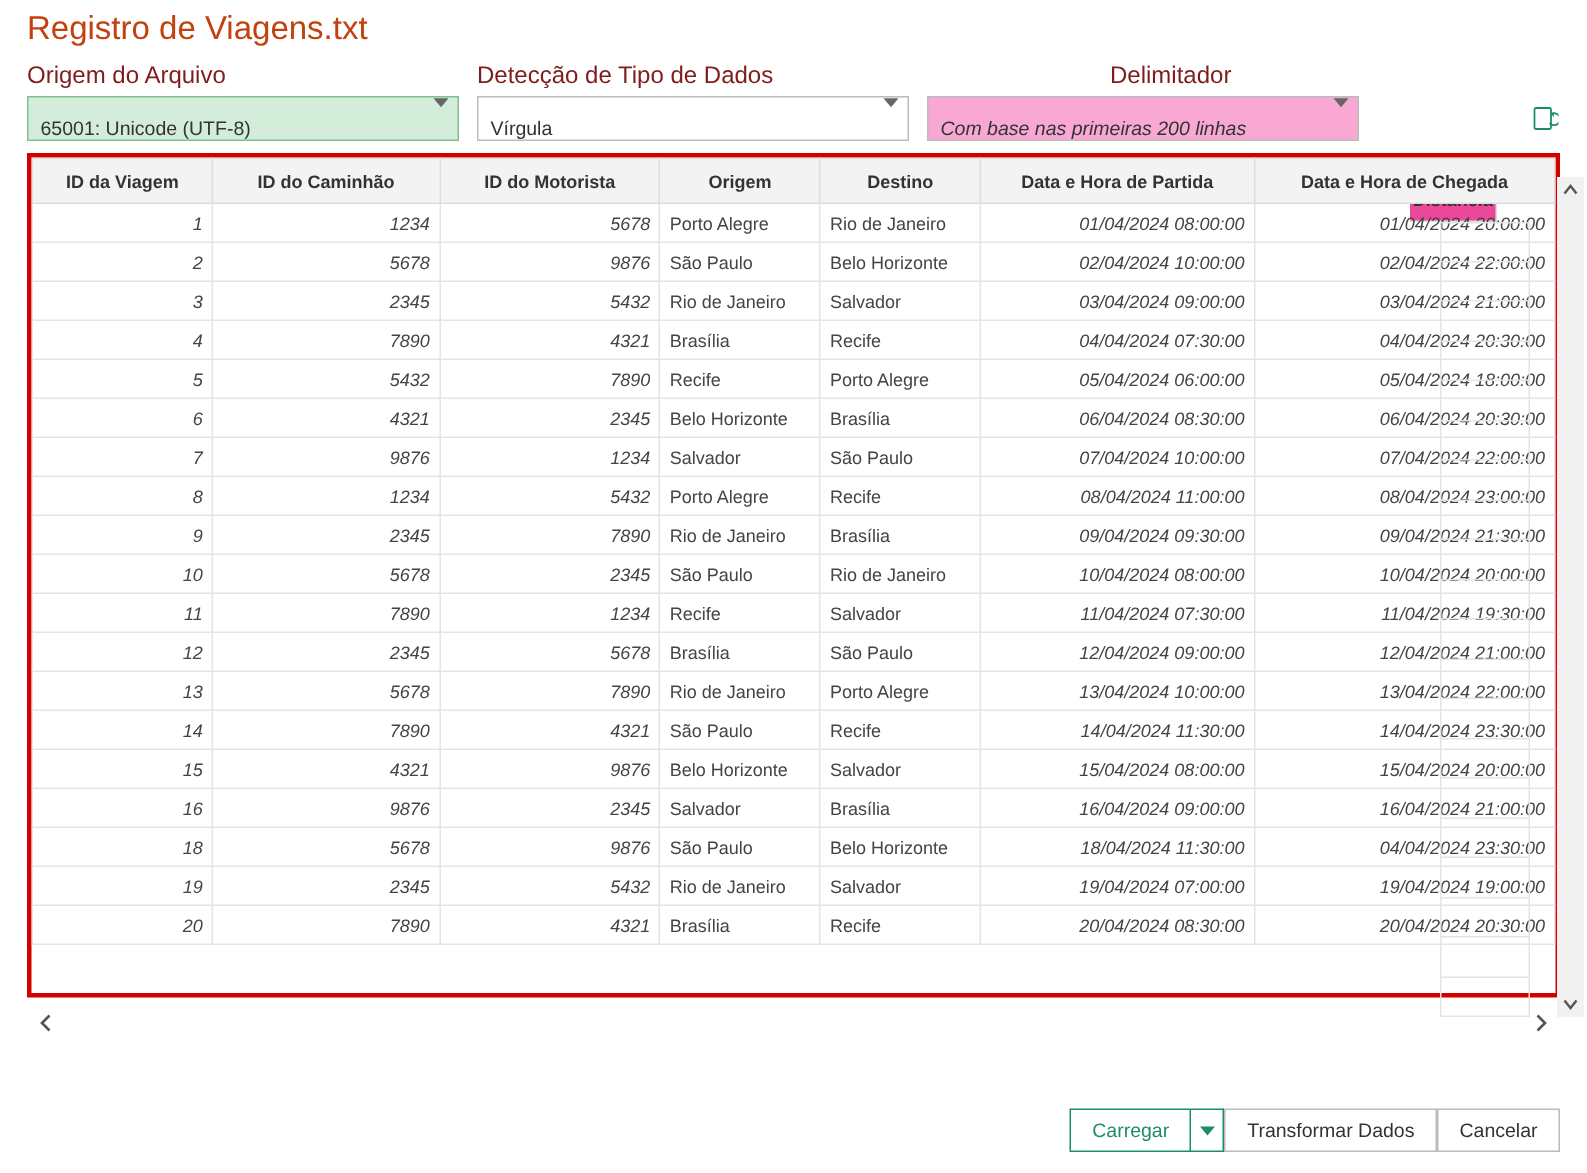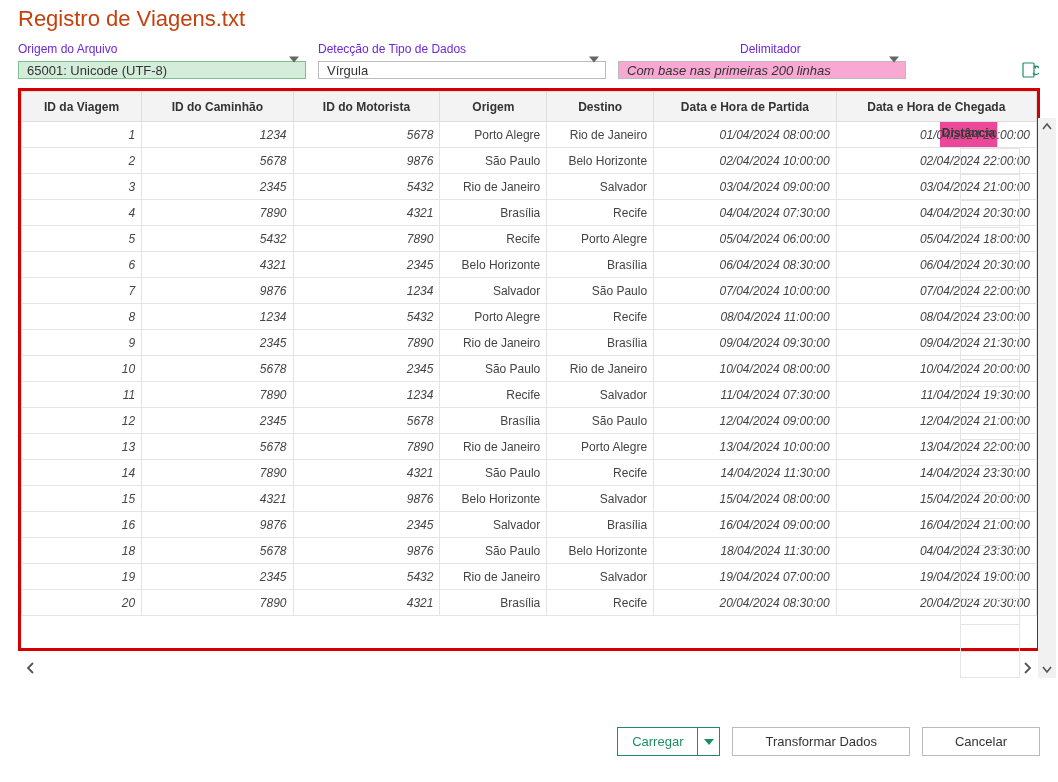--- a/index.html
+++ b/index.html
@@ -1,60 +1,60 @@
 <!DOCTYPE html>
 <html><head>
 <meta charset="utf-8">
 <style>
   * { box-sizing: border-box; }
   html, body { margin:0; padding:0; font-family: "Segoe UI", Arial, sans-serif; font-size:13px; color:#333; background:#fff; }
   .wrapper { width:1058px; height:782px; padding:0 18px 0 18px; position:relative; }
   .title { color:#c2410c; font-size:22px; font-weight:400; padding:6px 0 10px 0; }
   .labels-row { display:flex; padding-bottom:4px; }
-  .label { font-size:12px; color:#6d28d9; }
+  .label { font-size:16px; color:#7f1d1d; }
   .lbl-origin { width:300px; }
   .lbl-delim { width:300px; }
   .lbl-detect { flex:1; }
   .controls-row { display:flex; align-items:center; gap:12px; }
-  .select { position:relative; height:18px; border:1px solid #bbb; display:flex; align-items:center; padding:0 22px 0 8px; font-size:13px; background:#f7f7f7; }
+  .select { position:relative; height:30px; border:1px solid #bbb; display:flex; align-items:flex-end; padding:0 22px 0 8px; font-size:13px; background:#f7f7f7; }
   .select .tri { position:absolute; right:6px; top:50%; transform:translateY(-50%); }
   .sel-origin { width:288px; background:#d4edda; border-color:#7cc28f; }
   .sel-delim { width:288px; background:#fff; }
   .sel-detect { width:288px; background:#f9a8d4;font-style:italic; }
   .refresh-ic { margin-left:auto; width:20px; height:20px; display:flex; align-items:center; justify-content:center; }
   .tri-down { width:0; height:0; border-left:5px solid transparent; border-right:5px solid transparent; border-top:6px solid #666; }
   .red-box { border:3px solid #d40000; margin-top:8px; height:563px; overflow:hidden; position:relative; }
   .table-scroll { overflow:hidden; height:100%; }
   table { border-collapse:collapse; width:100%; table-layout:fixed; }
   th { background:#f3f3f3; border:1px solid #ddd; font-weight:600; font-size:12px; padding:6px 6px; text-align:center; color:#333; height:30px; }
   td { border:1px solid #e4e4e4; font-size:12px; padding:5px 6px; height:26px; color:#444; }
   td.num { text-align:right; font-style:italic; }
-  td.txt { text-align:right; }
+  td.txt { text-align:left; }
   td.dt { text-align:right; font-style:italic; }
   .col-id     { width:108px; }
   .col-truck  { width:136px; }
   .col-driver { width:132px; }
   .col-orig   { width:96px; }
   .col-dest   { width:96px; }
   .col-dep    { width:164px; }
   .col-arr    { width:180px; }
 
   
   .outside-head { position:absolute; top:118px; left:940px; height:30px; width:58px; background:#ec4899; border:1px solid #ddd; border-left:none; display:flex; align-items:center; justify-content:center; font-weight:700; font-size:12px; }
 
   .vscroll { position:absolute; right:2px; top:118px; width:18px; height:560px; background:#f1f1f1; display:flex; flex-direction:column; align-items:center; justify-content:space-between; }
   .vscroll .arrow { width:18px; height:18px; display:flex; align-items:center; justify-content:center; font-size:10px; color:#555; cursor:pointer; }
   .vscroll .track { flex:1; }
 
   .hscroll { margin-top:6px; height:22px; display:flex; align-items:center; padding:0 2px; }
   .hscroll .arrow { width:22px; height:22px; display:flex; align-items:center; justify-content:center; color:#555; cursor:pointer; font-size:16px; }
   .hscroll .track { flex:1; height:10px; }
 
-  .footer { position:absolute; bottom:26px; right:18px; display:flex; gap:12px; align-items:center;justify-content:center; }
-  .btn { border:1px solid #bbb; background:#fff; padding:6px 32px; font-size:13px; color:#333; cursor:pointer; }
+  .footer { position:absolute; bottom:14px; right:18px; display:flex; align-items:center;justify-content:center; }
+  .btn { border:1px solid #bbb; background:#fff; padding:6px 14px; font-size:13px; color:#333; cursor:pointer; }
   .btn-load-wrap { display:flex; }
   .btn-load { border:1px solid #1c8f62; color:#1c8f62; padding:6px 14px; background:#fff; cursor:pointer; }
   .btn-load-drop { border:1px solid #1c8f62; border-left:none; width:22px; display:flex; align-items:center; justify-content:center; cursor:pointer; }
   .btn-load-drop .tri-down { border-top-color:#1c8f62; }
 
   
   .ghost-col { position:absolute; left:960px; top:148px; width:60px; }
   .ghost-cell { height:26.5px; border:1px solid #e4e4e4; border-top:none; }
   .ghost-cell:first-child { border-top:1px solid #e4e4e4; }
 

